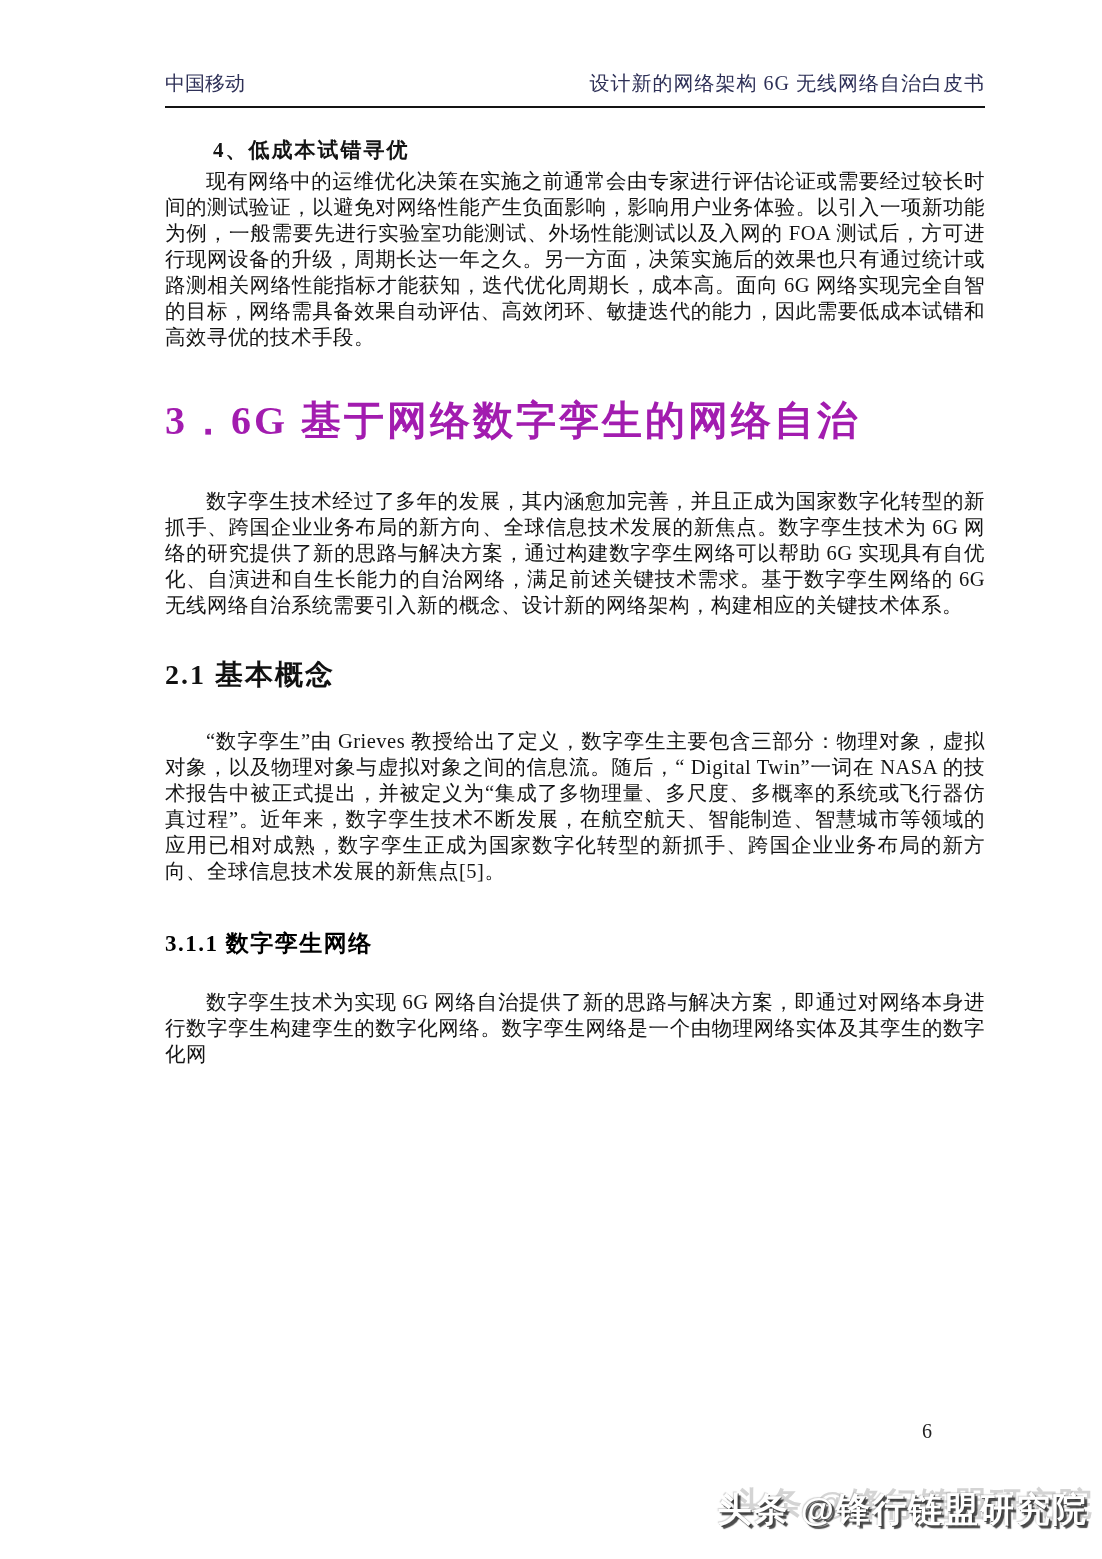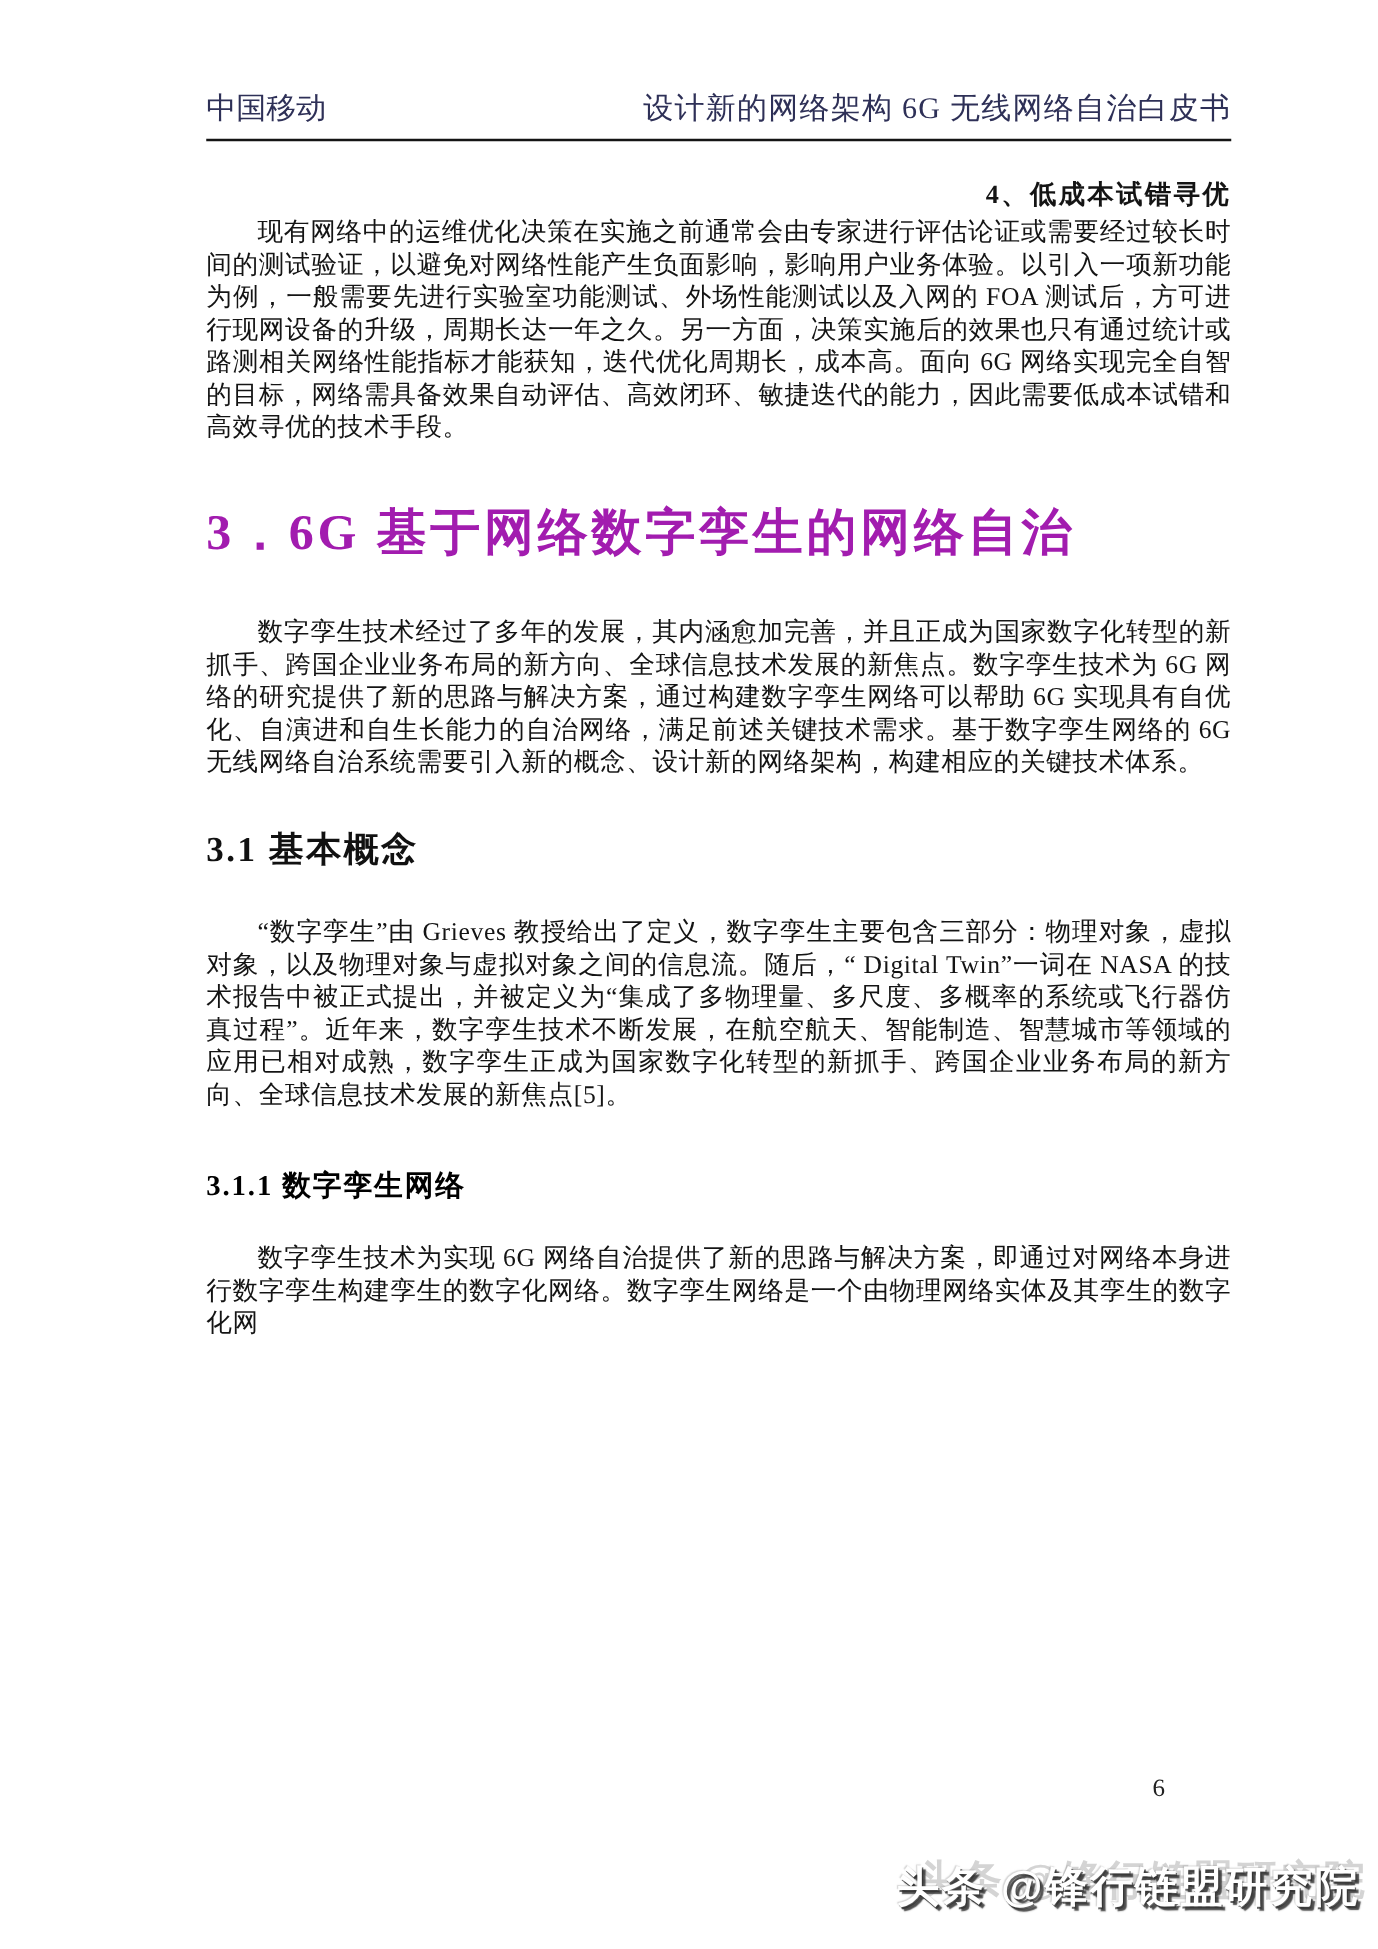--- a/index.html
+++ b/index.html
@@ -20,35 +20,34 @@
     position: absolute;
     left: 165px;
     top: 70px;
     width: 820px;
   }
   
   .doc-header {
     display: flex;
     justify-content: space-between;
     align-items: baseline;
-    font-size: 24px;
+    font-size: 20px;
     color: #2e3057;
     padding-bottom: 9px;
     border-bottom: 2px solid #141414;
   }
   .doc-header .right {
     letter-spacing: 1px;
   }
   
   .sub-heading {
     margin: 28px 0 4px 48px;
     font-size: 21px;
     font-weight: bold;
     letter-spacing: 2px;
-    text-align: right;
   }
   
   p.body-para {
     margin: 0;
     font-size: 20.5px;
     line-height: 26px;
     text-align: justify;
     text-indent: 2em;
     letter-spacing: 0.5px;
   }
@@ -131,21 +130,21 @@
     </div>
 
     <div class="sub-heading">4、低成本试错寻优</div>
 
     <p class="body-para">现有网络中的运维优化决策在实施之前通常会由专家进行评估论证或需要经过较长时间的测试验证，以避免对网络性能产生负面影响，影响用户业务体验。以引入一项新功能为例，一般需要先进行实验室功能测试、外场性能测试以及入网的 FOA 测试后，方可进行现网设备的升级，周期长达一年之久。另一方面，决策实施后的效果也只有通过统计或路测相关网络性能指标才能获知，迭代优化周期长，成本高。面向 6G 网络实现完全自智的目标，网络需具备效果自动评估、高效闭环、敏捷迭代的能力，因此需要低成本试错和高效寻优的技术手段。</p>
 
     <h1 class="chapter">3．6G 基于网络数字孪生的网络自治</h1>
 
     <p class="body-para">数字孪生技术经过了多年的发展，其内涵愈加完善，并且正成为国家数字化转型的新抓手、跨国企业业务布局的新方向、全球信息技术发展的新焦点。数字孪生技术为 6G 网络的研究提供了新的思路与解决方案，通过构建数字孪生网络可以帮助 6G 实现具有自优化、自演进和自生长能力的自治网络，满足前述关键技术需求。基于数字孪生网络的 6G 无线网络自治系统需要引入新的概念、设计新的网络架构，构建相应的关键技术体系。</p>
 
-    <h2 class="section">3.1 基本概念</h2>
+    <h2 class="section">2.1 基本概念</h2>
 
     <p class="body-para">“数字孪生”由 Grieves 教授给出了定义，数字孪生主要包含三部分：物理对象，虚拟对象，以及物理对象与虚拟对象之间的信息流。随后，“ Digital Twin”一词在 NASA 的技术报告中被正式提出，并被定义为“集成了多物理量、多尺度、多概率的系统或飞行器仿真过程”。近年来，数字孪生技术不断发展，在航空航天、智能制造、智慧城市等领域的应用已相对成熟，数字孪生正成为国家数字化转型的新抓手、跨国企业业务布局的新方向、全球信息技术发展的新焦点[5]。</p>
 
 
     <h3 class="subsection">3.1.1 数字孪生网络</h3>
 
     <p class="body-para">数字孪生技术为实现 6G 网络自治提供了新的思路与解决方案，即通过对网络本身进行数字孪生构建孪生的数字化网络。数字孪生网络是一个由物理网络实体及其孪生的数字化网</p>
 
   </div>
 

